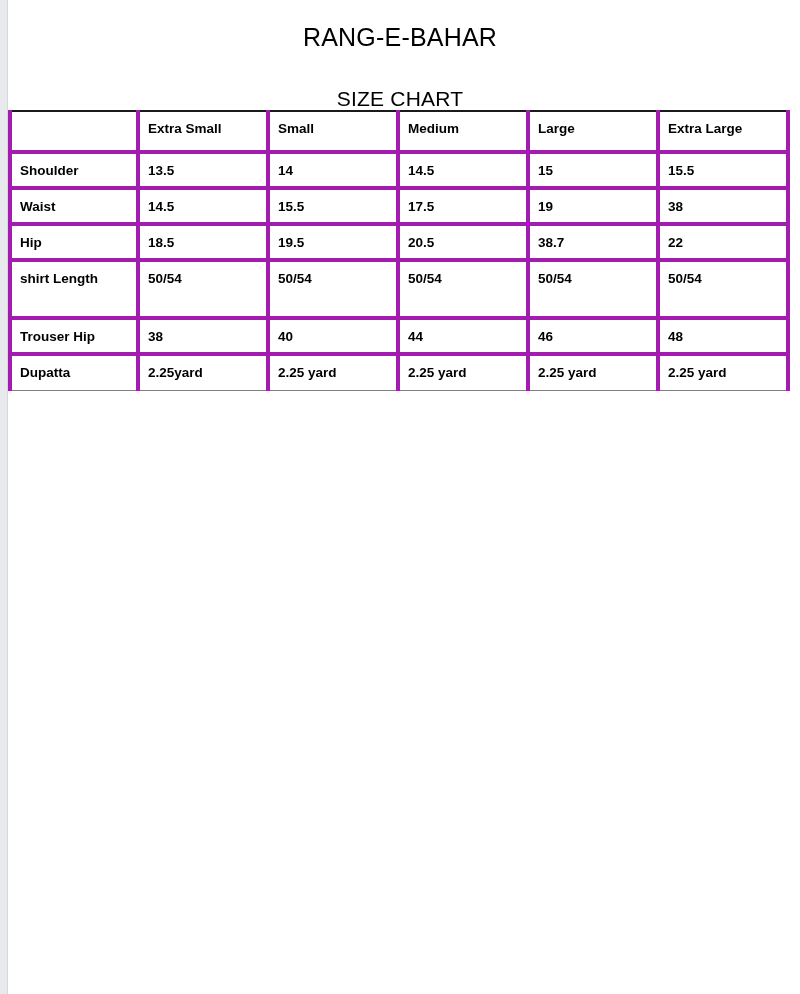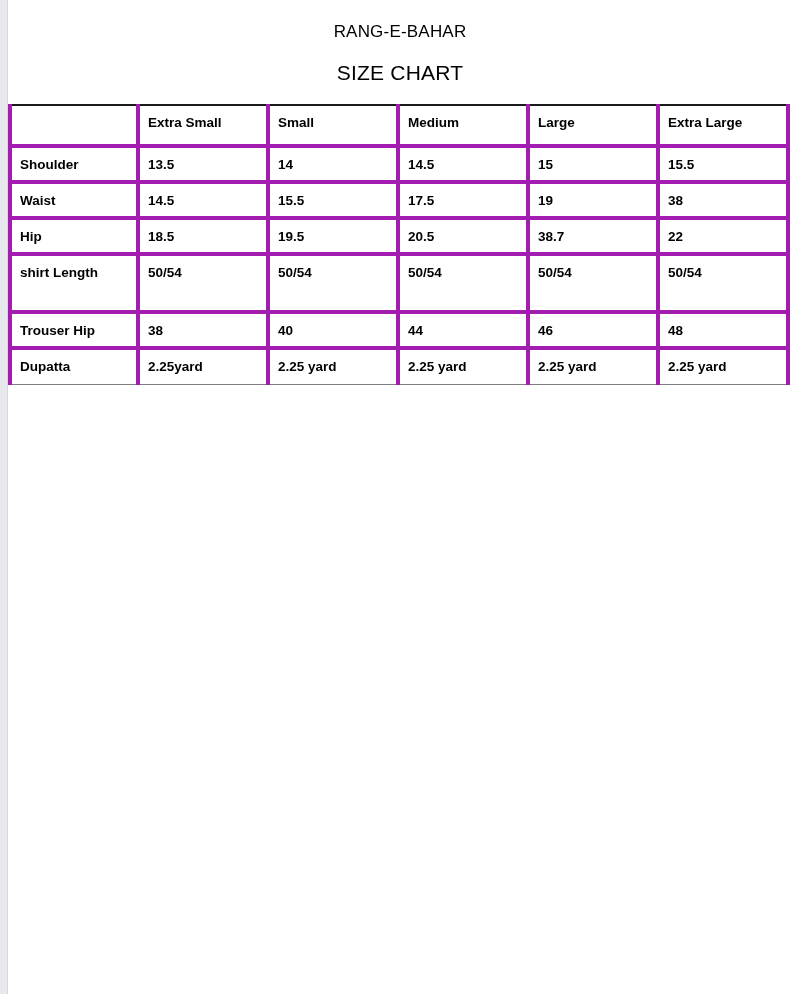--- a/index.html
+++ b/index.html
@@ -33,39 +33,39 @@
     top: 0;
     width: 800px;
     height: 994px;
   }
 
   .titles {
     padding-top: 22px;
     text-align: center;
   }
   .title-main {
-    font-size: 17px;
+    font-size: 25px;
     font-weight: 400;
     color: #000000;
     letter-spacing: 0.2px;
     line-height: 1.2;
   }
   .title-sub {
     font-size: 21px;
     font-weight: 400;
     color: #000000;
     letter-spacing: 0.2px;
     line-height: 1.2;
-    margin-top: 18px;
+    margin-top: 34px;
   }
 
   .table-wrap {
     position: absolute;
     left: 8px;
-    top: 104px;
+    top: 110px;
     width: 778px;
   }
 
   table.size-chart {
     border-collapse: collapse;
     width: 778px;
     table-layout: fixed;
   }
   table.size-chart col.c-label { width: 128px; }
   table.size-chart col.c-size  { width: 130px; }

